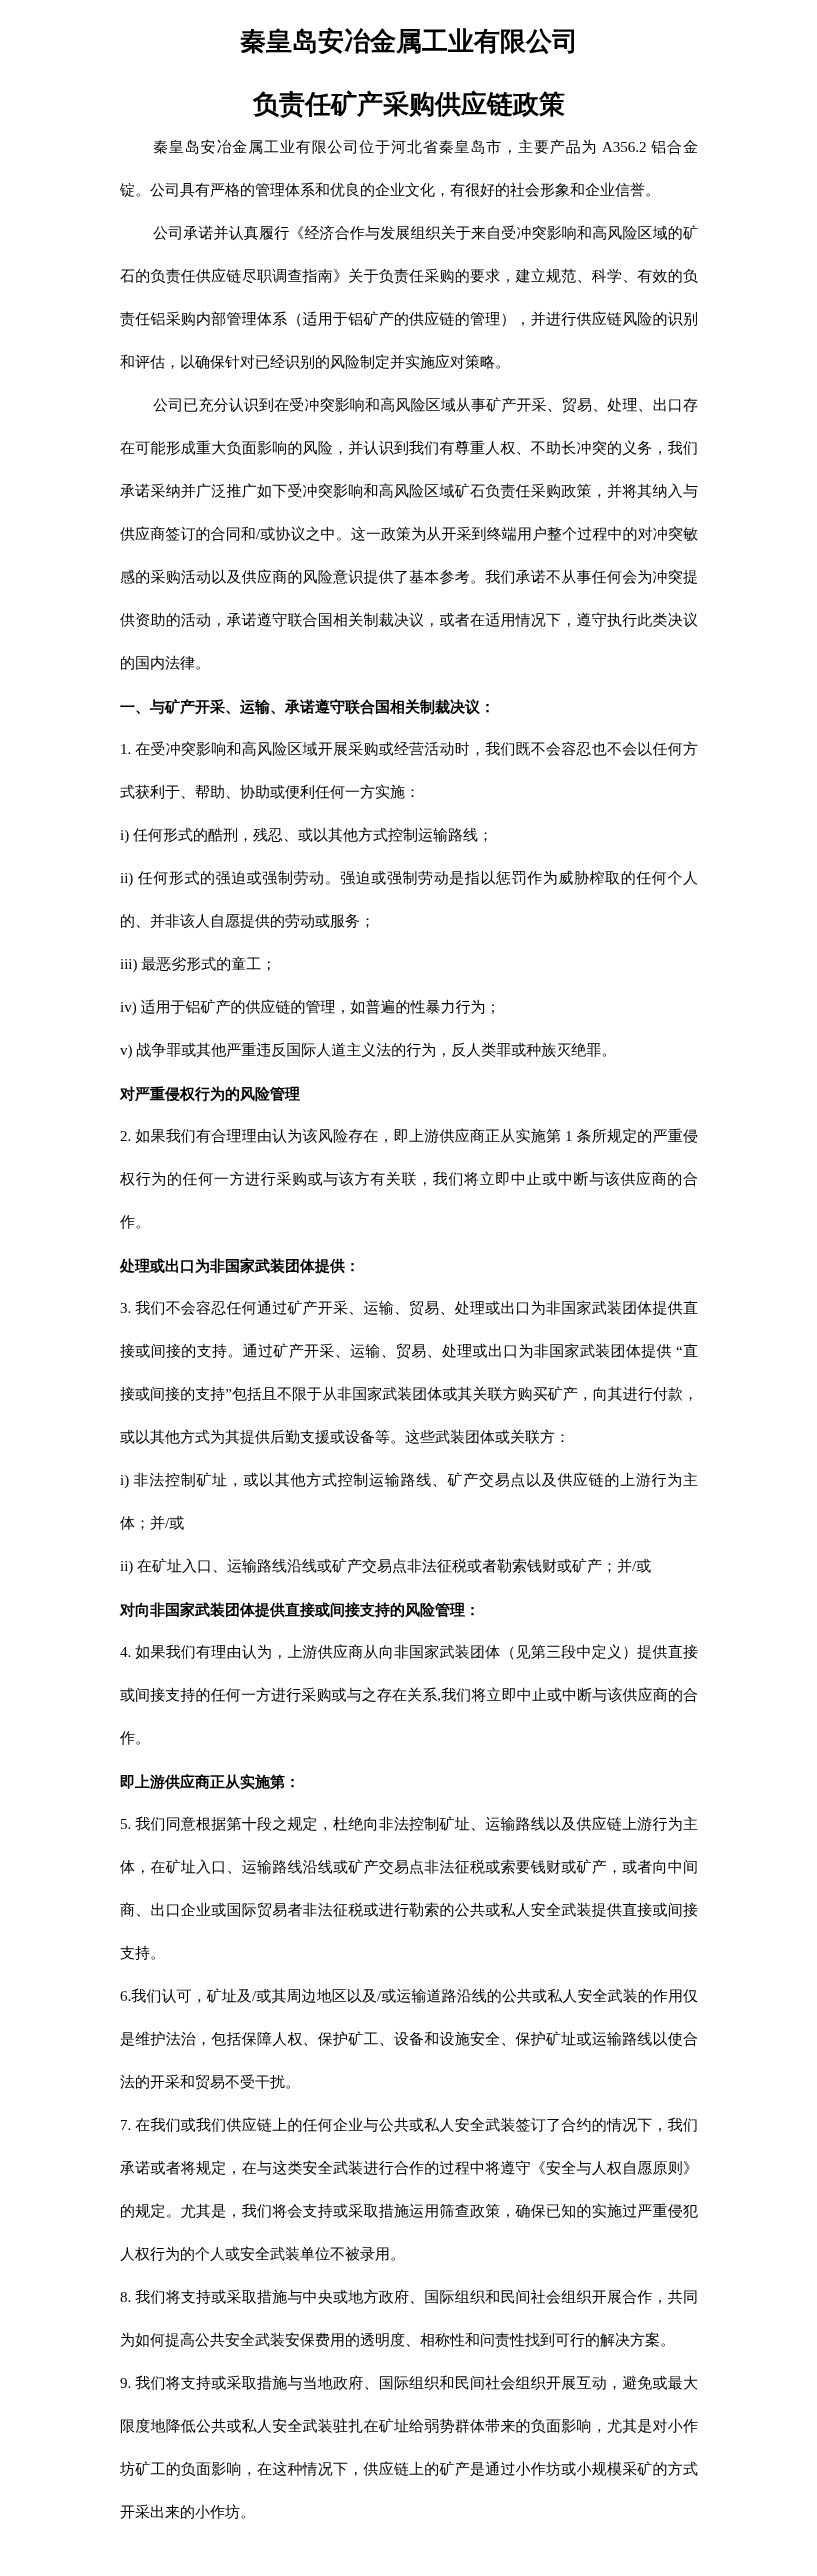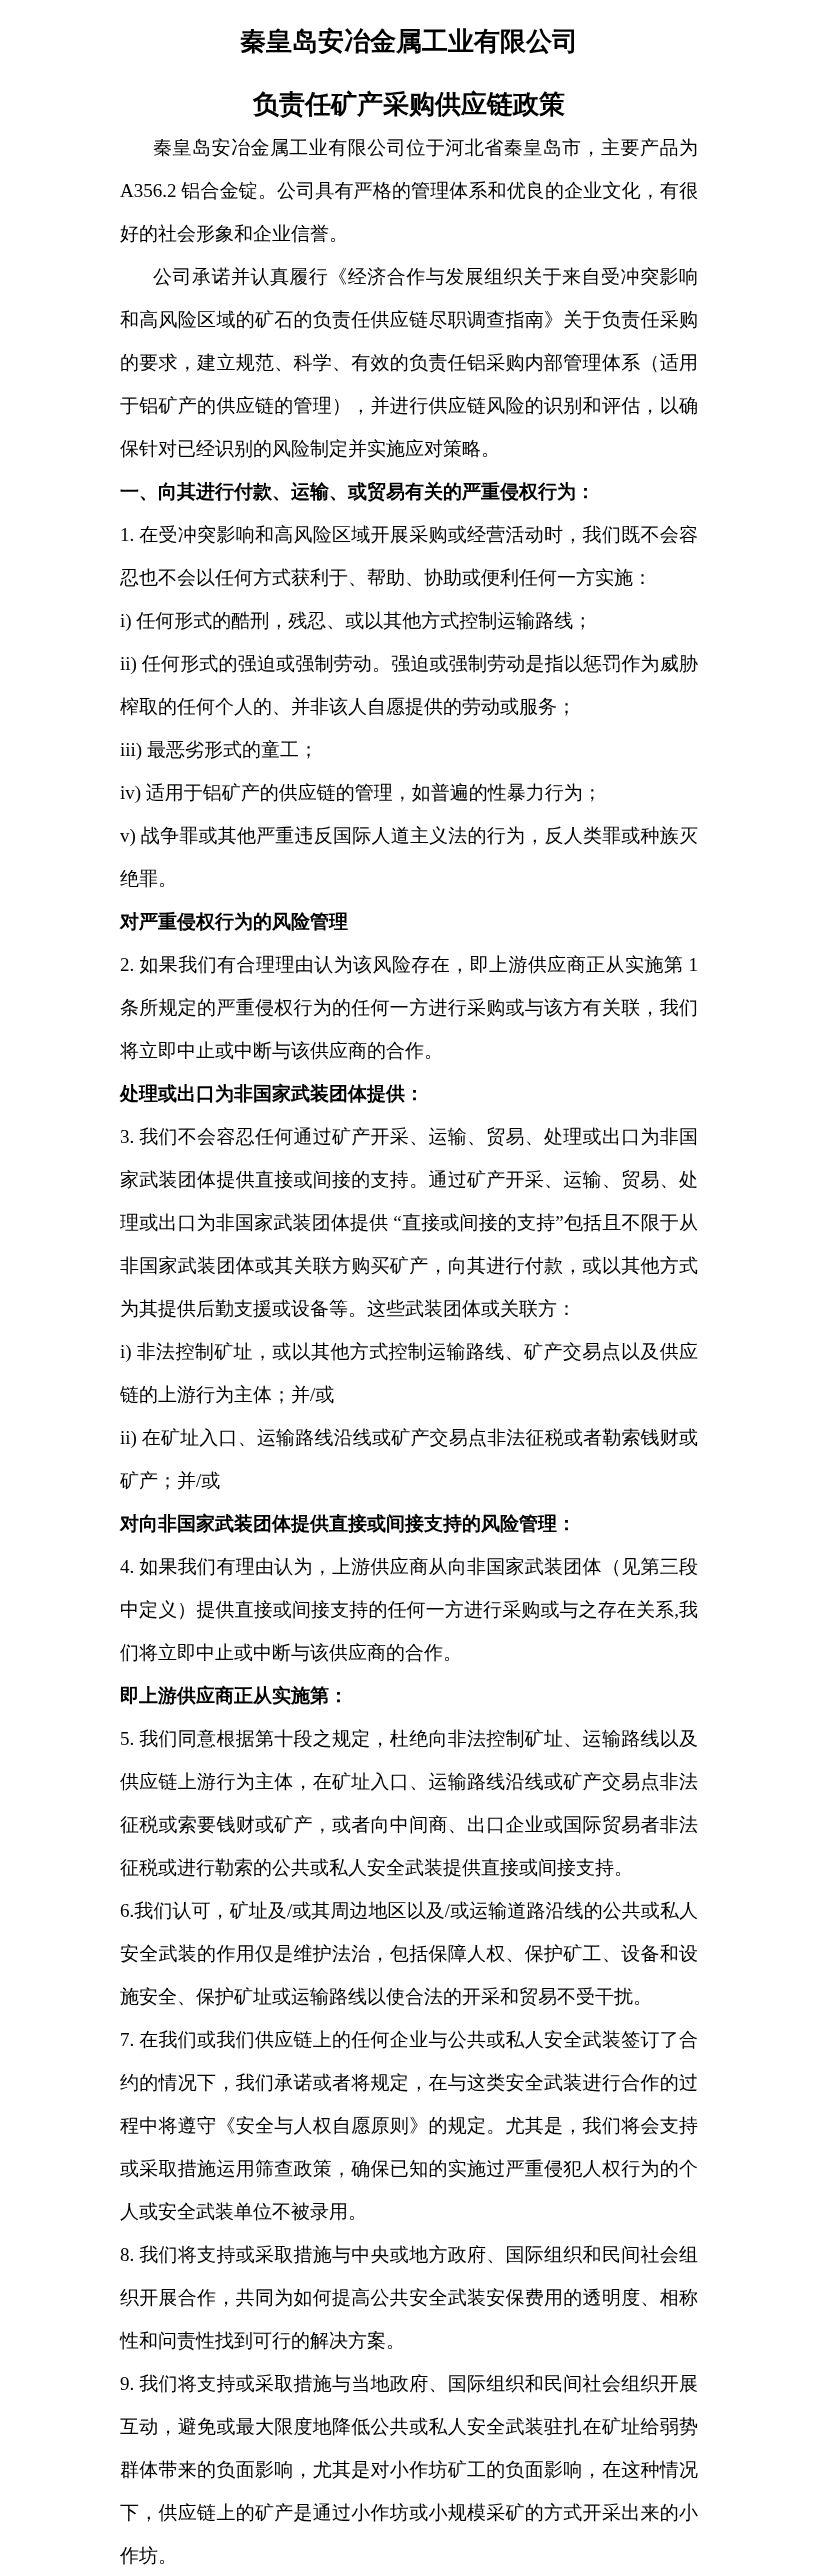--- a/index.html
+++ b/index.html
@@ -21,21 +21,21 @@
   .title-line {
     font-family: "Liberation Sans", sans-serif;
     font-weight: 700;
     font-size: 26px;
     line-height: 43px;
     text-align: center;
     white-space: nowrap;
     margin-top: 20px;
   }
   .body-blocks > div {
-    font-size: 19px;
+    font-size: 15px;
     line-height: 43px;
     text-align: justify;
     word-break: break-all;
   }
   .para {
     text-indent: 33px;
   }
   .numbered-item, .sub-item {
     text-indent: 0;
   }
@@ -46,21 +46,22 @@
 </style>
 </head>
 <body>
 
 <div class="doc">
   <div class="title-line">秦皇岛安冶金属工业有限公司</div>
   <div class="title-line">负责任矿产采购供应链政策</div>
   <div class="body-blocks">
       <div class="para">秦皇岛安冶金属工业有限公司位于河北省秦皇岛市，主要产品为 A356.2 铝合金锭。公司具有严格的管理体系和优良的企业文化，有很好的社会形象和企业信誉。</div>
       <div class="para">公司承诺并认真履行《经济合作与发展组织关于来自受冲突影响和高风险区域的矿石的负责任供应链尽职调查指南》关于负责任采购的要求，建立规范、科学、有效的负责任铝采购内部管理体系（适用于铝矿产的供应链的管理），并进行供应链风险的识别和评估，以确保针对已经识别的风险制定并实施应对策略。</div>
-      <div class="section-heading">一、向其进行付款、运输、或贸易有关的严重侵权行为：</div>
+      <div class="para">公司已充分认识到在受冲突影响和高风险区域从事矿产开采、贸易、处理、出口存在可能形成重大负面影响的风险，并认识到我们有尊重人权、不助长冲突的义务，我们承诺采纳并广泛推广如下受冲突影响和高风险区域矿石负责任采购政策，并将其纳入与供应商签订的合同和/或协议之中。这一政策为从开采到终端用户整个过程中的对冲突敏感的采购活动以及供应商的风险意识提供了基本参考。我们承诺不从事任何会为冲突提供资助的活动，承诺遵守联合国相关制裁决议，或者在适用情况下，遵守执行此类决议的国内法律。</div>
+      <div class="section-heading">一、与矿产开采、运输、承诺遵守联合国相关制裁决议：</div>
       <div class="numbered-item">1. 在受冲突影响和高风险区域开展采购或经营活动时，我们既不会容忍也不会以任何方式获利于、帮助、协助或便利任何一方实施：</div>
       <div class="sub-item">i) 任何形式的酷刑，残忍、或以其他方式控制运输路线；</div>
       <div class="sub-item">ii) 任何形式的强迫或强制劳动。强迫或强制劳动是指以惩罚作为威胁榨取的任何个人的、并非该人自愿提供的劳动或服务；</div>
       <div class="sub-item">iii) 最恶劣形式的童工；</div>
       <div class="sub-item">iv) 适用于铝矿产的供应链的管理，如普遍的性暴力行为；</div>
       <div class="sub-item">v) 战争罪或其他严重违反国际人道主义法的行为，反人类罪或种族灭绝罪。</div>
       <div class="section-heading">对严重侵权行为的风险管理</div>
       <div class="numbered-item">2. 如果我们有合理理由认为该风险存在，即上游供应商正从实施第 1 条所规定的严重侵权行为的任何一方进行采购或与该方有关联，我们将立即中止或中断与该供应商的合作。</div>
       <div class="section-heading">处理或出口为非国家武装团体提供：</div>
       <div class="numbered-item">3. 我们不会容忍任何通过矿产开采、运输、贸易、处理或出口为非国家武装团体提供直接或间接的支持。通过矿产开采、运输、贸易、处理或出口为非国家武装团体提供 “直接或间接的支持”包括且不限于从非国家武装团体或其关联方购买矿产，向其进行付款，或以其他方式为其提供后勤支援或设备等。这些武装团体或关联方：</div>

